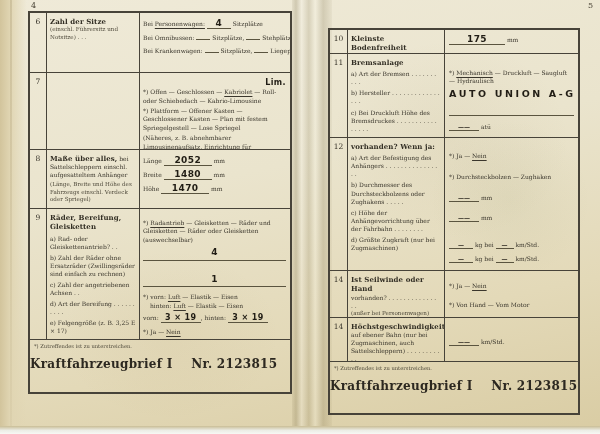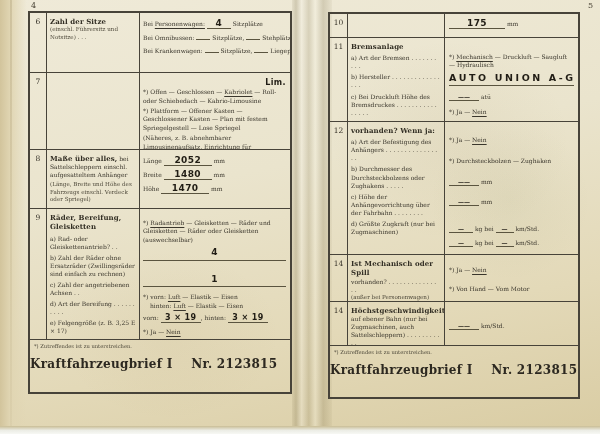--- a/index.html
+++ b/index.html
@@ -19,21 +19,21 @@
     background:linear-gradient(90deg,rgba(101,88,48,0.08) 0%,rgba(101,88,48,0.22) 10%,rgba(255,255,255,0.20) 24%,rgba(101,88,48,0.16) 42%,rgba(255,255,245,0.22) 58%,rgba(101,88,48,0.20) 78%,rgba(101,88,48,0.05) 100%);}
   #bottom-strip{position:absolute;left:0;bottom:0;width:100%;height:8px;
     background:linear-gradient(180deg,#c9bd95 0%,#ecede6 55%,#f7f8f4 100%);}
 
   .page-num{position:absolute;top:1px;font-size:8px;color:#4a4436;}
   #pn-left{left:31px;}
   #pn-right{left:588px;}
 
   .tbl{position:absolute;border:2px solid #474339;display:flex;flex-direction:column;box-sizing:border-box;}
   #tbl-left{left:28px;top:11px;width:264px;height:383px;}
-  #tbl-right{left:328px;top:12px;width:252px;height:387px;}
+  #tbl-right{left:328px;top:28px;width:252px;height:387px;}
   .vl{position:absolute;top:0;width:1px;background:#474339;z-index:2;}
   #tbl-left .vl1{left:16px;height:327px;}
   #tbl-left .vl2{left:109px;height:327px;}
   #tbl-right .vl1{left:17px;height:332px;}
   #tbl-right .vl2{left:114px;height:332px;}
 
   .row{position:relative;border-bottom:1px solid #474339;flex-shrink:0;box-sizing:border-box;overflow:hidden;}
   .cell-num{position:absolute;left:0;top:4px;width:16px;text-align:center;font-size:7.5px;color:#38342a;}
   .cell-label{position:absolute;left:20px;top:4px;width:86px;font-size:6px;line-height:1.34;}
   .cell-value{position:absolute;left:113px;top:4px;right:4px;font-size:6px;line-height:1.4;}
@@ -187,20 +187,23 @@
     </div>
   </div>
 </div>
 
 <div id="tbl-right" class="tbl">
   <div class="vl vl1"></div>
   <div class="vl vl2"></div>
 
   <div class="row" style="height:24px;">
     <div class="cell-num">10</div>
+    <div class="cell-label">
+      <span class="ttl">Kleinste Bodenfreiheit</span>
+    </div>
     <div class="cell-value">
       <span class="vrow" style="margin-top:1px;">
         <span class="fill w56"><span class="typed">175</span></span>
         <span>mm</span>
       </span>
     </div>
   </div>
 
   <div class="row" style="height:84px;">
     <div class="cell-num">11</div>
@@ -208,21 +211,21 @@
       <span class="ttl">Bremsanlage</span>
       <span class="it">a) Art der Bremsen . . . . . . . . . .</span>
       <span class="it">b) Hersteller . . . . . . . . . . . . . . . .</span>
       <span class="it">c) Bei Druckluft Höhe des Bremsdruckes . . . . . . . . . . . . . . . .</span>
       <span class="it">d) Besteht Bremsanschluß zum Anhänger? . . . . . . . . . . . . . . .</span>
     </div>
     <div class="cell-value">
       <span class="vrow" style="margin-top:11px;white-space:normal;">
         <span>*) </span><span class="uw">Mechanisch</span><span> — Druckluft — Saugluft — Hydraulisch</span>
       </span>
-      <span class="vrow" style="margin-top:1px;border-bottom:1px solid #5a543f;padding-bottom:1px;"><span class="typed brand">AUTO UNION A-G</span></span>
+      <span class="vrow" style="margin-top:1px;border-bottom:1px solid #5a543f;padding-bottom:15px;"><span class="typed brand">AUTO UNION A-G</span></span>
       <span class="vrow" style="margin-top:7px;">
         <span class="fill w30"><span class="dash">——</span></span>
         <span>atü</span>
       </span>
       <span class="vrow" style="margin-top:7px;">
         <span>*) Ja — </span><span class="uw">Nein</span>
       </span>
     </div>
   </div>
 
@@ -261,21 +264,21 @@
         <span>kg bei</span>
         <span class="fill w18"><span class="dash">—</span></span>
         <span>km/Std.</span>
       </span>
     </div>
   </div>
 
   <div class="row" style="height:47px;">
     <div class="cell-num">14</div>
     <div class="cell-label">
-      <span class="ttl">Ist Mechanisch oder Spill</span>
+      <span class="ttl">Ist Seilwinde oder Hand</span>
       <span style="display:block;">vorhanden? . . . . . . . . . . . . . . .</span>
       <span class="sub" style="display:block;">(außer bei Personenwagen)</span>
       
     </div>
     <div class="cell-value">
       <span class="vrow" style="margin-top:7px;">
         <span>*) Ja — </span><span class="uw">Nein</span>
       </span>
       <span class="vrow" style="margin-top:11px;">*) Von Hand — Vom Motor</span>
     </div>

